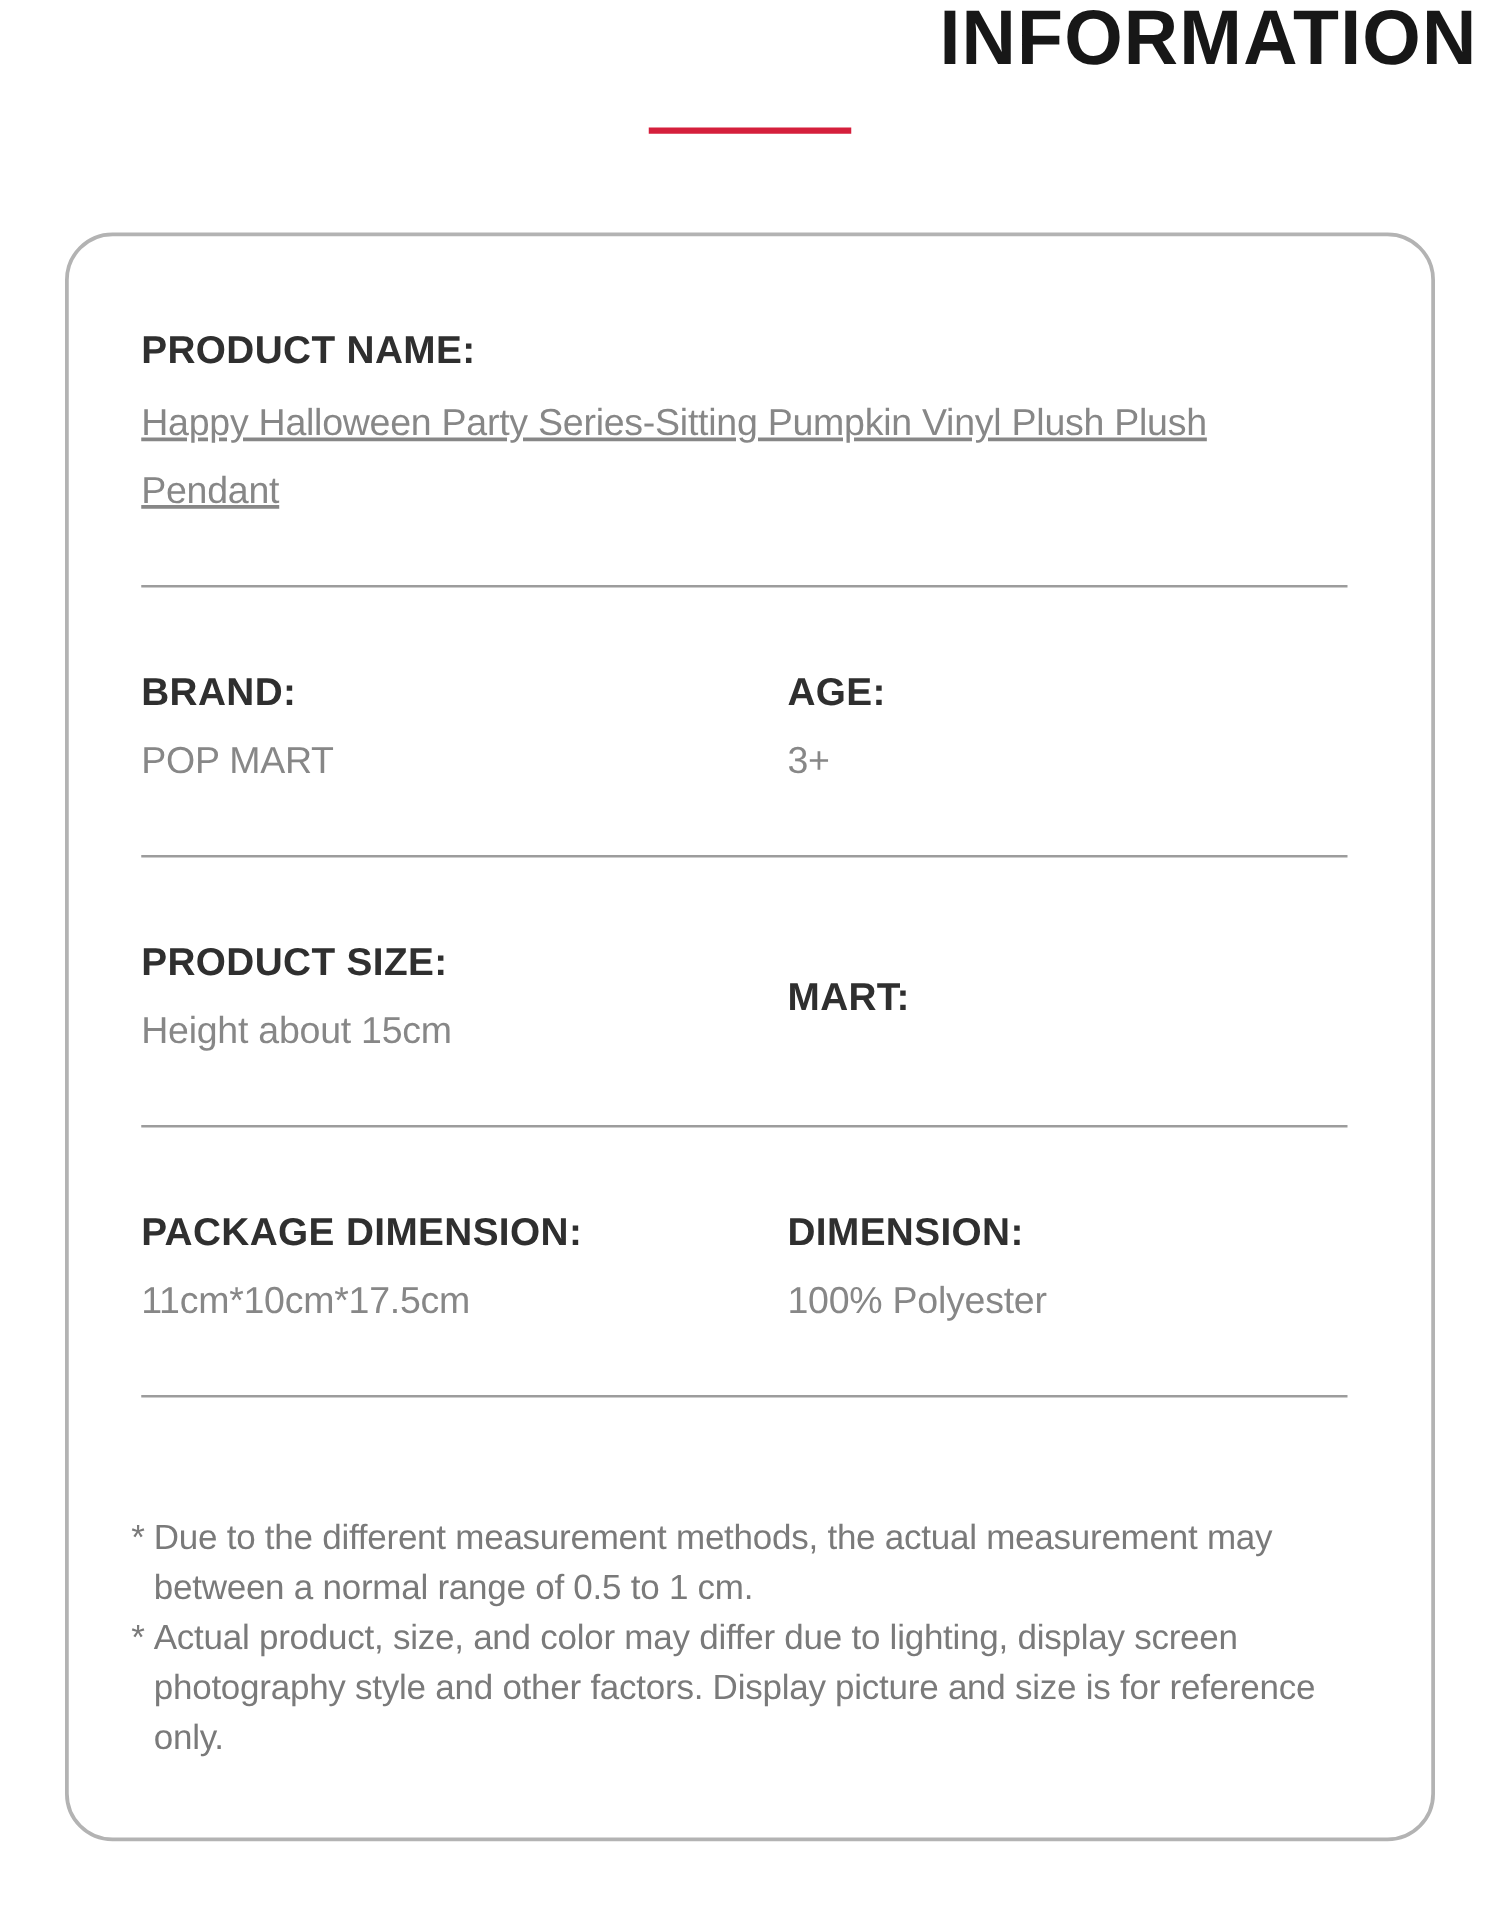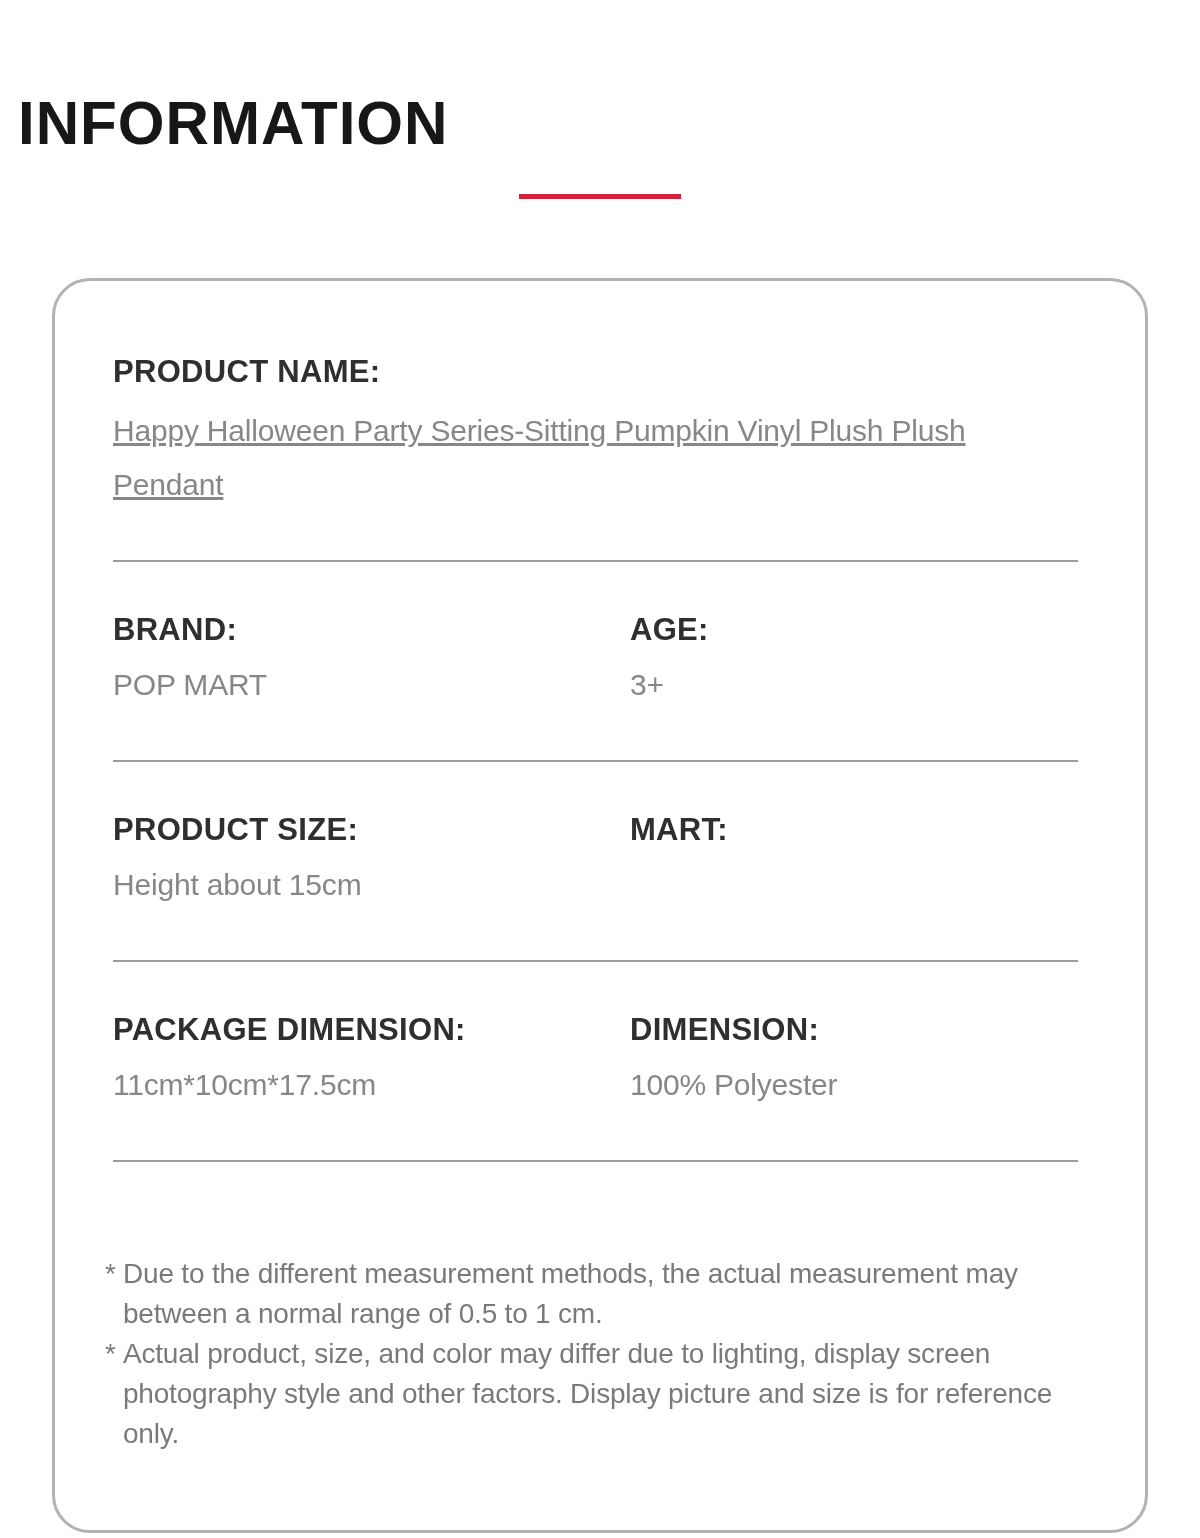--- a/index.html
+++ b/index.html
@@ -11,22 +11,21 @@
   }
   .page {
     width: 1200px;
     height: 1538px;
     background: #ffffff;
     overflow: hidden;
   }
 
   
   .page-header {
-    padding-top: 92px;
-    text-align: left;
+    text-align: right;
   }
   .page-title {
     font-size: 62px;
     font-weight: 700;
     letter-spacing: 1px;
     line-height: 1;
     color: #171717;
     transform: scaleX(0.97);
   }
   .title-underline {
@@ -36,21 +35,21 @@
     margin: 40px auto 0;
   }
 
   
   .info-card {
     width: 1096px;
     min-height: 1229px;
     margin: 79px auto 0;
     border: 3px solid #B3B3B3;
     border-radius: 38px;
-    padding: 75px 55px 76px 58px;
+    padding: 75px 55px 60px 58px;
   }
 
   .spec-label {
     font-size: 31px;
     font-weight: 700;
     letter-spacing: 0.3px;
     line-height: 31px;
     color: #2F2F2F;
   }
   .spec-value {
@@ -70,21 +69,22 @@
     border: none;
     height: 2px;
     background: #9C9C9C;
     margin-top: 48px;
     margin-right: 12px;
   }
   .divider.after-row { margin-top: 60px; }
 
   .spec-row {
     display: flex;
-    margin-top: 52px;
+    margin-top: 68px;
+    align-items: center;
   }
   .spec-col-left { width: 517px; flex: 0 0 517px; }
   .spec-col-right { flex: 1; }
   .spec-col .spec-value { margin-top: 24px; }
 
   
   .notes {
     list-style: none;
     margin-top: 92px;
     margin-left: -8px;

